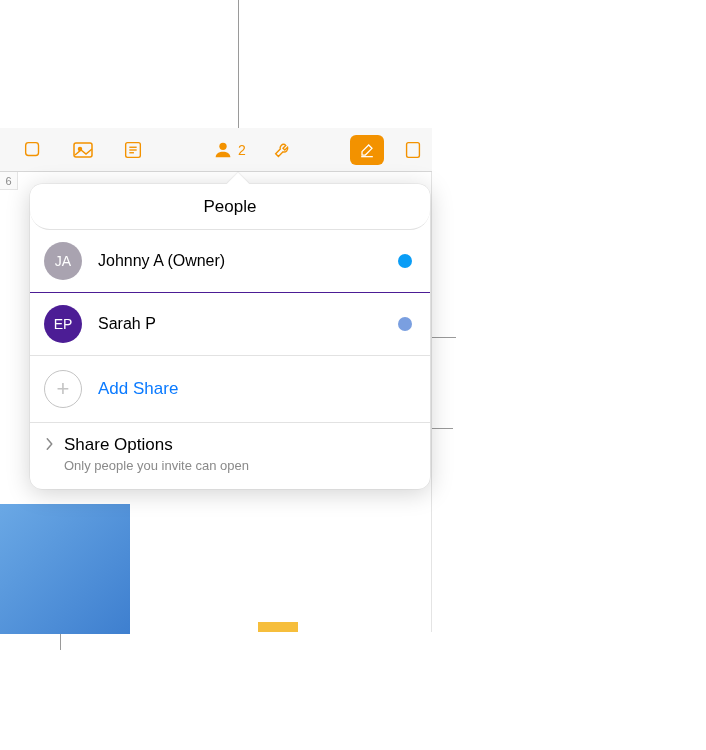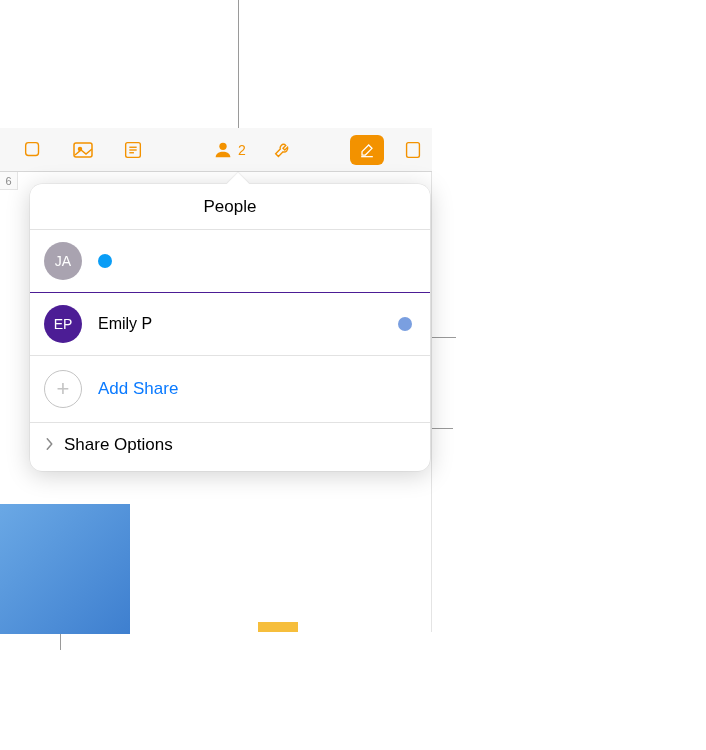--- a/index.html
+++ b/index.html
@@ -78,20 +78,21 @@
     height:16px;
     background:#fff;
     transform:rotate(45deg);
     box-shadow:-1px -1px 1px rgba(0,0,0,.05);
   }
   .pop-header {
     height:46px;
     display:flex; align-items:center; justify-content:center;
     font-size:17px; font-weight:500; color:#000;
     border-bottom:1px solid #e2e2e2;
+    border-radius:20px;
   }
 
   .person {
     display:flex; align-items:center;
     padding:12px 18px 12px 14px;
     border-bottom:1px solid #4c1d95;
     position:relative;
   }
   .person:last-of-type { border-bottom:1px solid #e2e2e2; }
   .avatar {
@@ -209,39 +210,43 @@
   <div class="sheet-blue"></div>
   <div class="sheet-yellow"></div>
 </div>
 
 <div class="popover">
   <div class="pop-header">People</div>
 
   <div id="people-list">
       <div class="person">
         <div class="avatar" style="background: rgb(169, 163, 176);">JA</div>
+        <div class="p-text">
+          <div class="p-name">Johnny A (Owner)</div>
+        </div>
         <div class="p-dot" style="background: rgb(10, 157, 246);"></div>
       </div>
       <div class="person">
         <div class="avatar" style="background: #4c1d95;">EP</div>
         <div class="p-text">
-          <div class="p-name">Emily P</div>
+          <div class="p-name">Sarah P</div>
         </div>
         <div class="p-dot" style="background: rgb(122, 159, 224);"></div>
       </div>
     </div>
 
   <div class="add-row">
     <div class="add-circle">+</div>
     <div class="add-label">Add Share</div>
   </div>
 
   <div class="share-row">
     <div class="chevron">
       <svg viewBox="0 0 12 18" width="9" height="14">
           <path d="M3 2 L9 9 L3 16" stroke="#8a8a8a" stroke-width="2" fill="none" stroke-linecap="round" stroke-linejoin="round"></path>
         </svg>
     </div>
     <div class="share-text">
       <div class="share-title">Share Options</div>
+      <div class="share-sub">Only people you invite can open</div>
     </div>
   </div>
 </div>
 
 </body></html>

